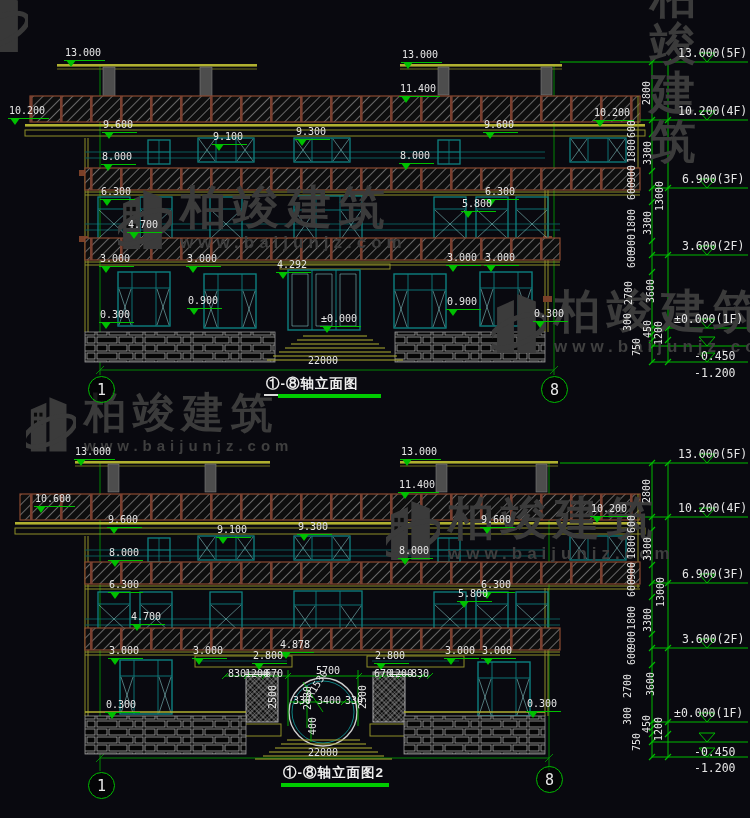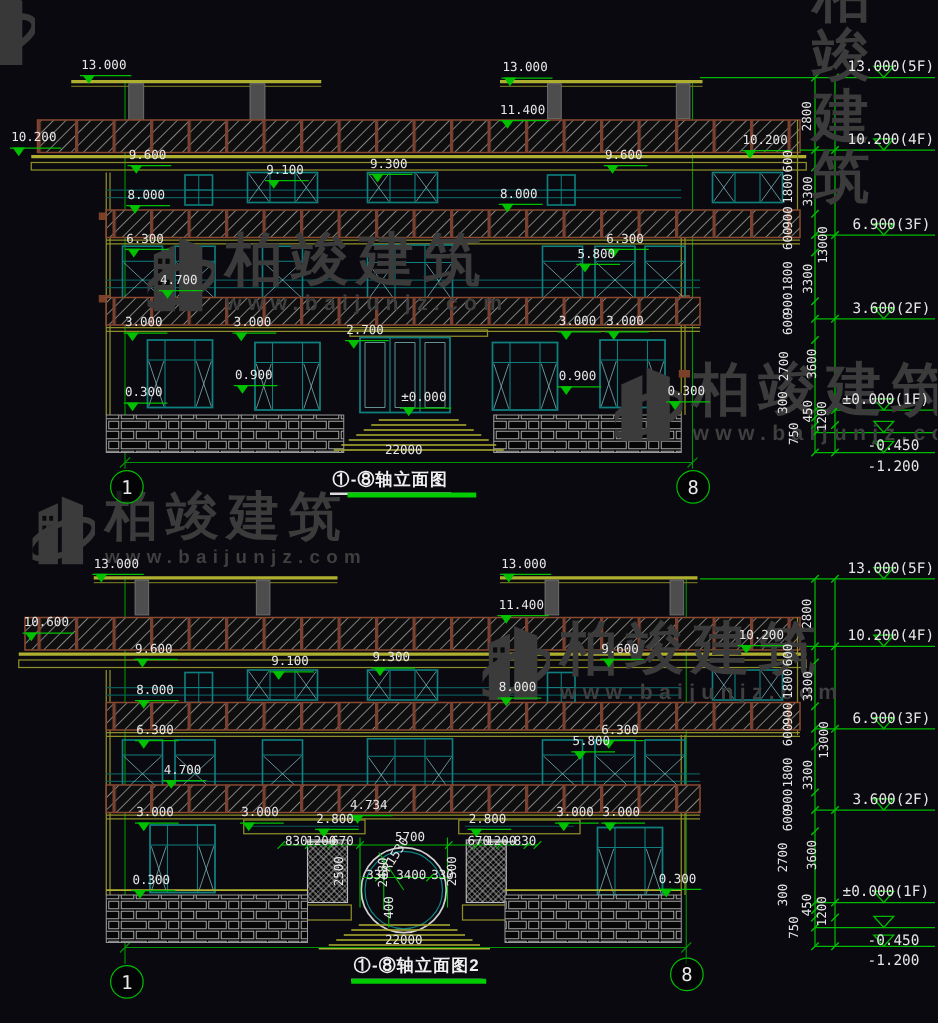--- a/index.html
+++ b/index.html
@@ -396,21 +396,21 @@
       <div class="lbl m" style="left: 212px; top: 131px;">9.100</div>
       <div class="lbl m" style="left: 295px; top: 126px;">9.300</div>
       <div class="lbl m" style="left: 101px; top: 151px;">8.000</div>
       <div class="lbl m" style="left: 399px; top: 150px;">8.000</div>
       <div class="lbl m" style="left: 100px; top: 186px;">6.300</div>
       <div class="lbl m" style="left: 484px; top: 186px;">6.300</div>
       <div class="lbl m" style="left: 461px; top: 198px;">5.800</div>
       <div class="lbl m" style="left: 127px; top: 219px;">4.700</div>
       <div class="lbl m" style="left: 99px; top: 253px;">3.000</div>
       <div class="lbl m" style="left: 186px; top: 253px;">3.000</div>
-      <div class="lbl m" style="left: 276px; top: 259px;">2.700</div>
+      <div class="lbl m" style="left: 276px; top: 259px;">4.292</div>
       <div class="lbl m" style="left: 446px; top: 252px;">3.000</div>
       <div class="lbl m" style="left: 484px; top: 252px;">3.000</div>
       <div class="lbl m" style="left: 187px; top: 295px;">0.900</div>
       <div class="lbl m" style="left: 446px; top: 296px;">0.900</div>
       <div class="lbl m" style="left: 99px; top: 309px;">0.300</div>
       <div class="lbl m" style="left: 533px; top: 308px;">0.300</div>
       <div class="lbl m" style="left: 320px; top: 313px;">±0.000</div>
       <div class="lbl" style="left: 308px; top: 355px;">22000</div>
       <div class="lbl big" style="left: 678px; top: 46px;">13.000(5F)</div>
       <div class="lbl big" style="left: 678px; top: 104px;">10.200(4F)</div>
@@ -432,35 +432,35 @@
       <div class="lbl rot" style="left: 631px; top: 259px;">600</div>
       <div class="lbl rot" style="left: 628px; top: 293px;">2700</div>
       <div class="lbl rot" style="left: 650px; top: 291px;">3600</div>
       <div class="lbl rot" style="left: 627px; top: 322px;">300</div>
       <div class="lbl rot" style="left: 647px; top: 329px;">450</div>
       <div class="lbl rot" style="left: 658px; top: 333px;">1200</div>
       <div class="lbl rot" style="left: 636px; top: 347px;">750</div>
       <div class="lbl m" style="left: 74px; top: 446px;">13.000</div>
       <div class="lbl m" style="left: 400px; top: 446px;">13.000</div>
       <div class="lbl m" style="left: 398px; top: 479px;">11.400</div>
-      <div class="lbl m" style="left: 18px; top: 493px;">10.600</div>
+      <div class="lbl m" style="left: 34px; top: 493px;">10.600</div>
       <div class="lbl m" style="left: 590px; top: 503px;">10.200</div>
       <div class="lbl m" style="left: 107px; top: 514px;">9.600</div>
       <div class="lbl m" style="left: 480px; top: 514px;">9.600</div>
       <div class="lbl m" style="left: 216px; top: 524px;">9.100</div>
       <div class="lbl m" style="left: 297px; top: 521px;">9.300</div>
       <div class="lbl m" style="left: 108px; top: 547px;">8.000</div>
       <div class="lbl m" style="left: 398px; top: 545px;">8.000</div>
       <div class="lbl m" style="left: 108px; top: 579px;">6.300</div>
       <div class="lbl m" style="left: 480px; top: 579px;">6.300</div>
       <div class="lbl m" style="left: 457px; top: 588px;">5.800</div>
       <div class="lbl m" style="left: 130px; top: 611px;">4.700</div>
       <div class="lbl m" style="left: 108px; top: 645px;">3.000</div>
       <div class="lbl m" style="left: 192px; top: 645px;">3.000</div>
-      <div class="lbl m" style="left: 279px; top: 639px;">4.734</div>
+      <div class="lbl m" style="left: 279px; top: 639px;">4.878</div>
       <div class="lbl m" style="left: 252px; top: 650px;">2.800</div>
       <div class="lbl m" style="left: 374px; top: 650px;">2.800</div>
       <div class="lbl m" style="left: 444px; top: 645px;">3.000</div>
       <div class="lbl m" style="left: 481px; top: 645px;">3.000</div>
       <div class="lbl m" style="left: 105px; top: 699px;">0.300</div>
       <div class="lbl m" style="left: 526px; top: 698px;">0.300</div>
       <div class="lbl" style="left: 228px; top: 668px;">830</div>
       <div class="lbl strike" style="left: 245px; top: 668px;">1200</div>
       <div class="lbl" style="left: 265px; top: 668px;">670</div>
       <div class="lbl" style="left: 316px; top: 665px;">5700</div>

